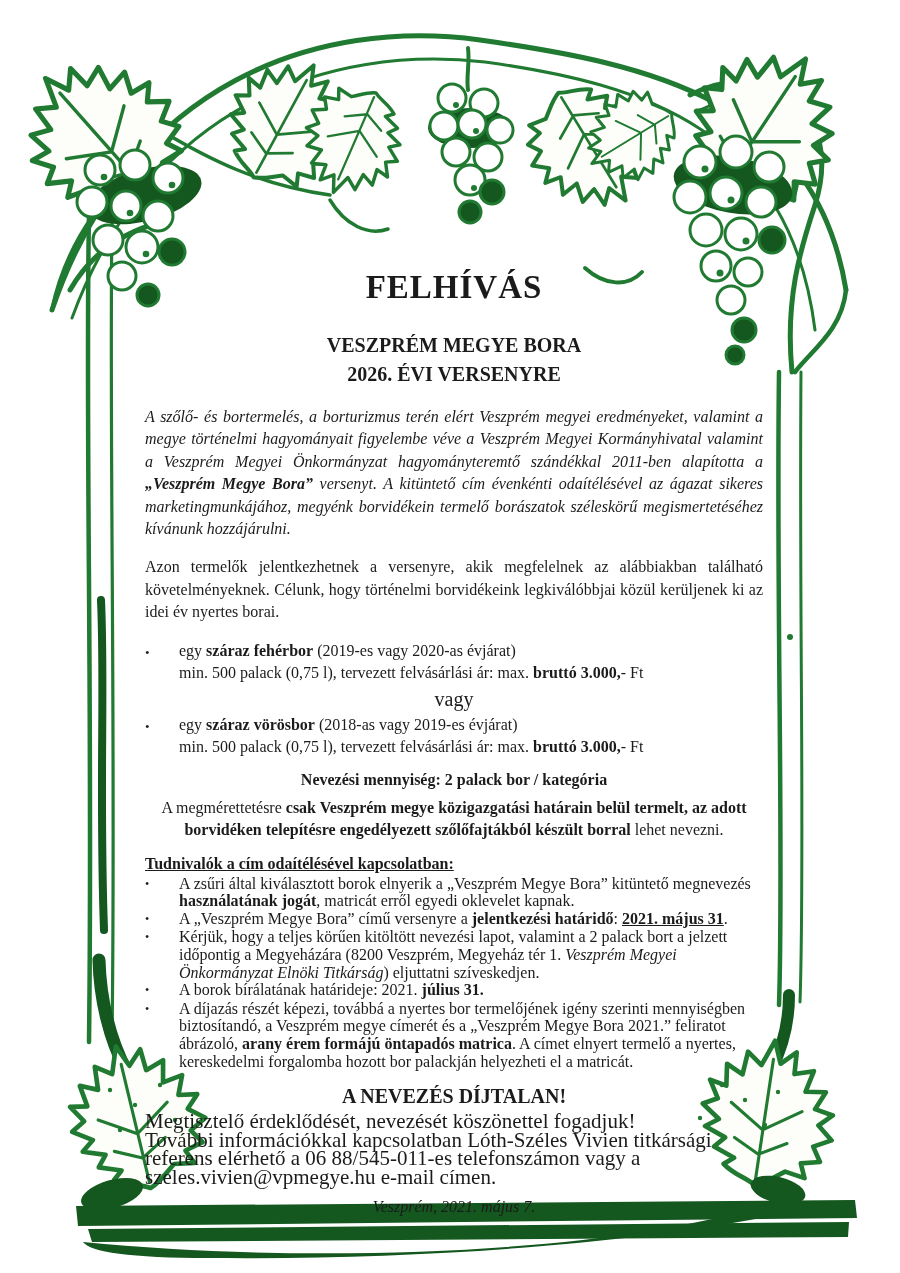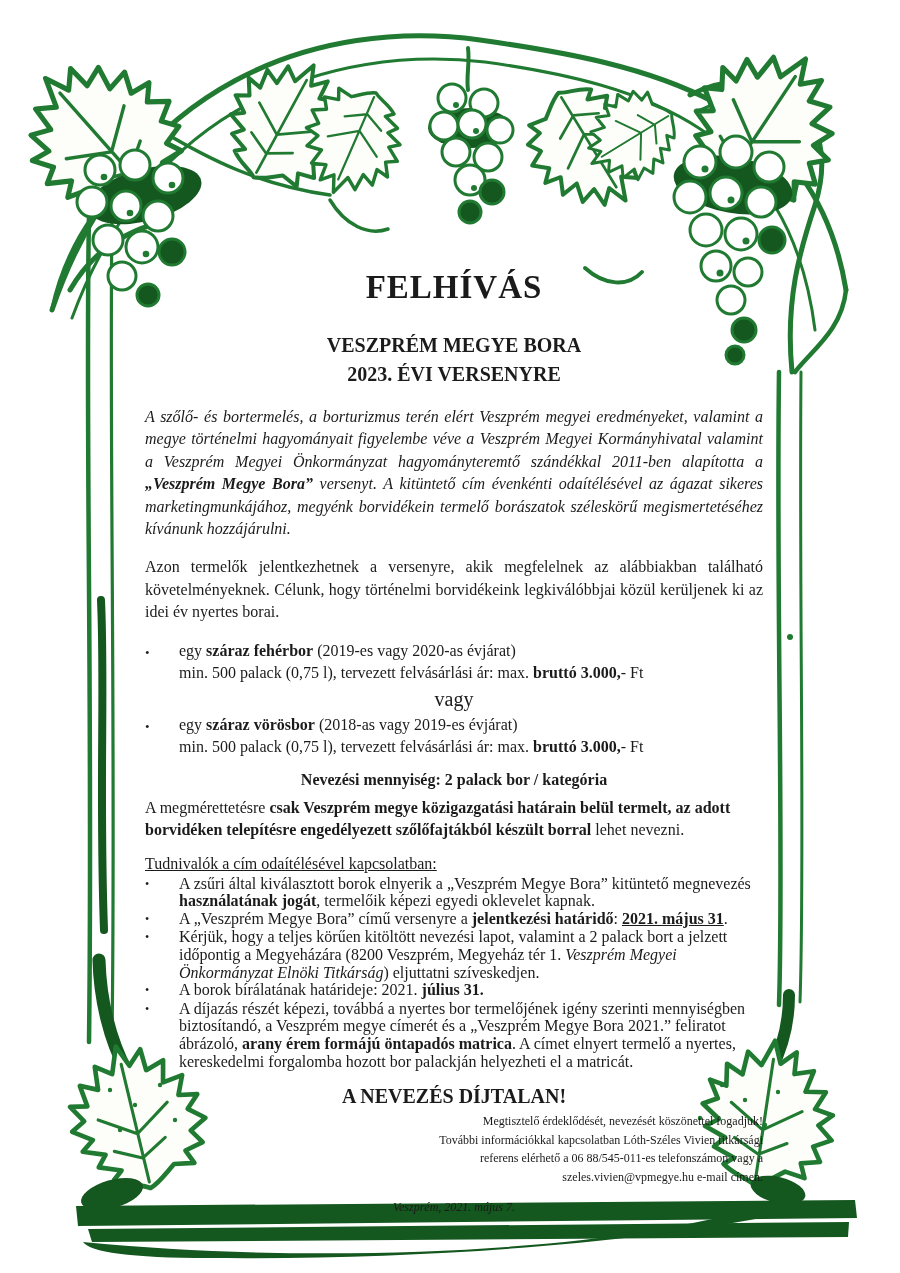--- a/index.html
+++ b/index.html
@@ -35,29 +35,29 @@
   .intro{margin-top:18px;font-style:italic;}
   .intro b{font-weight:bold;}
   .elig{margin-top:10px;}
   .cat-heading{margin-top:8px;font-size:16px;line-height:22px;}
   .cat-heading b{font-weight:bold;}
   .bullet-row{display:flex;margin-top:12px;font-size:16px;line-height:22px;}
   .bullet-col{width:34px;flex:0 0 34px;font-size:13px;padding-top:2px;}
   .bullet-text{flex:1;}
   .or{margin:4px 0 0 0;text-align:center;font-size:20px;line-height:22px;}
   .quantity{margin-top:10px;text-align:center;font-weight:bold;font-size:16px;line-height:23px;}
-  .origin{margin-top:6px;font-size:16px;line-height:22px;}
-  .info-heading{margin-top:12px;font-size:16px;line-height:22px;font-weight:normal;text-decoration:underline;}
+  .origin{margin-top:6px;text-align:center;font-size:16px;line-height:22px;}
+  .info-heading{margin-top:12px;font-size:16px;line-height:22px;font-weight:bold;text-decoration:underline;}
   .info-list{font-size:16px;line-height:17.6px;}
   .info-row{display:flex;margin:0;}
   .info-row .bullet-col{padding-top:1px;font-size:12px;}
   .u-bold{font-weight:bold;text-decoration:underline;}
   .free-note{margin-top:14px;text-align:center;font-weight:bold;font-size:20px;line-height:24px;}
-  .closing{margin-top:4px;text-align:right;font-size:12px;line-height:18.6px;}
-  .dateline{margin-top:10px;text-align:center;font-style:italic;font-size:12px;line-height:20px;}
+  .closing{margin-top:4px;text-align:left;font-size:21px;line-height:18.6px;}
+  .dateline{margin-top:10px;text-align:center;font-style:italic;font-size:16px;line-height:20px;}
 </style>
 </head>
 <body>
 
 <svg class="border-art" viewBox="0 0 900 1273" aria-hidden="true">
   <defs>
     <g id="leafG">
       <path class="leaf-body" d="M0,2 C-6,-2 -14,-2 -22,-8 L-16,-13 L-30,-18 L-24,-25 L-38,-30 L-30,-36 L-42,-44 L-33,-49 L-40,-60 L-29,-58 L-31,-72 L-20,-67 L-19,-82 L-9,-75 L-3,-92 L3,-78 L12,-87 L13,-73 L25,-77 L22,-63 L35,-65 L30,-53 L42,-51 L34,-43 L44,-35 L33,-29 L39,-20 L27,-17 L31,-8 L18,-10 C10,-4 6,0 0,2 Z"></path>
       <path class="leaf-veins" d="M0,-2 L-2,-80 M-1,-34 L-24,-48 M-1,-34 L22,-50 M-1,-18 L-18,-26 M-1,-18 L16,-28"></path>
     </g>
@@ -174,21 +174,21 @@
 
   <path class="band" d="M76,1206 L855,1200 L857,1218 L78,1226 Z"></path>
   <path class="band" d="M88,1229 L849,1222 L848,1237 L92,1242 Z"></path>
   <path class="band" d="M790,1196 C660,1248 350,1268 83,1242 C90,1252 130,1258 210,1258 C420,1260 640,1244 792,1212 Z"></path>
 </svg>
 
 <div class="content">
 
   <div class="title">FELHÍVÁS</div>
   <div class="subtitle1">VESZPRÉM MEGYE BORA</div>
-  <div class="subtitle2">2023. ÉVI VERSENYRE</div>
+  <div class="subtitle2">2026. ÉVI VERSENYRE</div>
 
   <p class="para intro"><span>A szőlő- és bortermelés, a borturizmus terén elért Veszprém megyei eredményeket, valamint a megye történelmi hagyományait figyelembe véve a Veszprém Megyei Kormányhivatal valamint a Veszprém Megyei Önkormányzat hagyományteremtő szándékkal 2011-ben alapította a </span><b>„Veszprém Megye Bora”</b><span> versenyt. A kitüntető cím évenkénti odaítélésével az ágazat sikeres marketingmunkájához, megyénk borvidékein termelő borászatok széleskörű megismertetéséhez kívánunk hozzájárulni.</span></p>
 
   <p class="para elig">Azon termelők jelentkezhetnek a versenyre, akik megfelelnek az alábbiakban található követelményeknek. Célunk, hogy történelmi borvidékeink legkiválóbbjai közül kerüljenek ki az idei év nyertes borai.</p>
 
 
   <div class="bullet-row">
     <div class="bullet-col">•</div>
     <div class="bullet-text">
       <div><span>egy </span><b>száraz fehérbor</b><span> (2019-es vagy 2020-as évjárat)</span></div>
@@ -211,21 +211,21 @@
   <div class="origin">
     <div><span>A megmérettetésre </span><b>csak Veszprém megye közigazgatási határain belül termelt, az adott</b></div>
     <div><b>borvidéken telepítésre engedélyezett szőlőfajtákból készült borral</b><span> lehet nevezni.</span></div>
   </div>
 
   <div class="info-heading">Tudnivalók a cím odaítélésével kapcsolatban:</div>
 
   <div class="info-list">
     <div class="info-row">
       <div class="bullet-col">•</div>
-      <div class="bullet-text"><span>A zsűri által kiválasztott borok elnyerik a „Veszprém Megye Bora” kitüntető megnevezés </span><b>használatának jogát</b><span>, termelőik képezi egyedi oklevelet kapnak.</span></div>
+      <div class="bullet-text"><span>A zsűri által kiválasztott borok elnyerik a „Veszprém Megye Bora” kitüntető megnevezés </span><b>használatának jogát</b><span>, matricát erről egyedi oklevelet kapnak.</span></div>
     </div>
     <div class="info-row">
       <div class="bullet-col">•</div>
       <div class="bullet-text"><span>A „Veszprém Megye Bora” című versenyre a </span><b>jelentkezési határidő</b><span>: </span><span class="u-bold">2021. május 31</span><span>.</span></div>
     </div>
     <div class="info-row">
       <div class="bullet-col">•</div>
       <div class="bullet-text"><span>Kérjük, hogy a teljes körűen kitöltött nevezési lapot, valamint a 2 palack bort a jelzett időpontig a Megyeházára (8200 Veszprém, Megyeház tér 1. </span><i>Veszprém Megyei Önkormányzat Elnöki Titkárság</i><span>) eljuttatni szíveskedjen.</span></div>
     </div>
     <div class="info-row">

